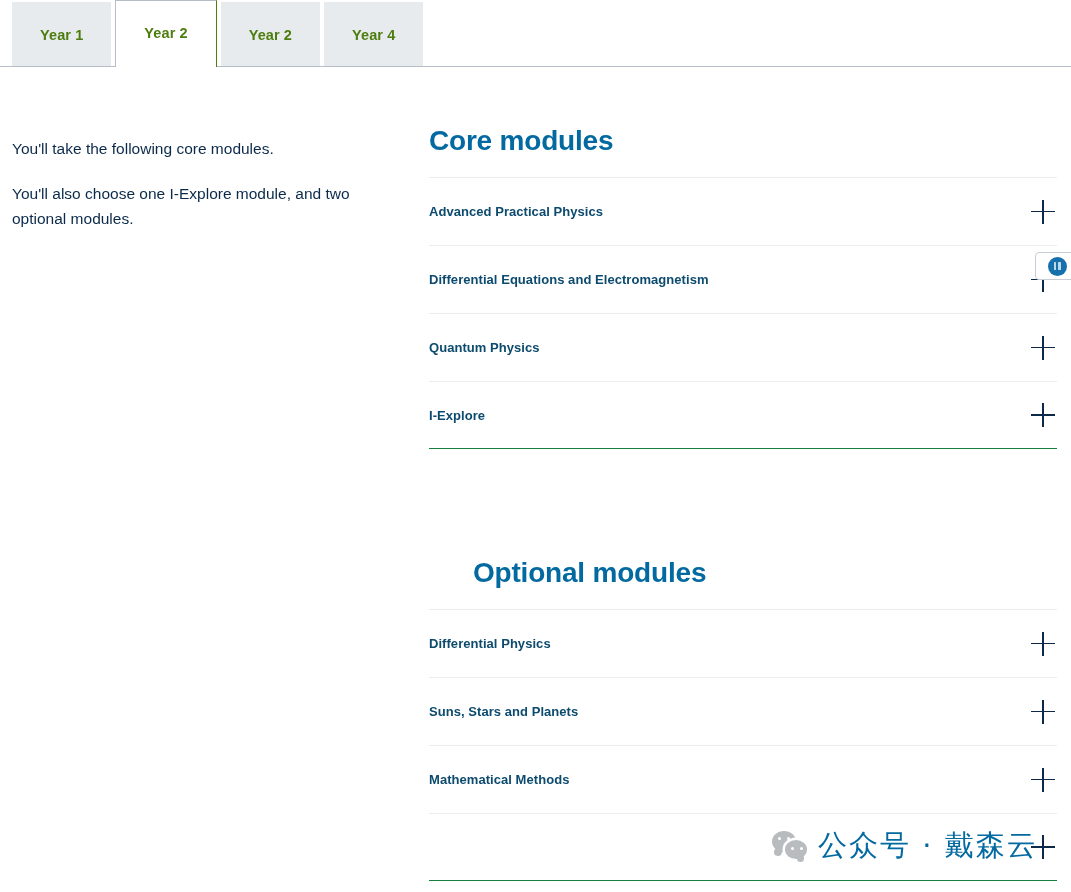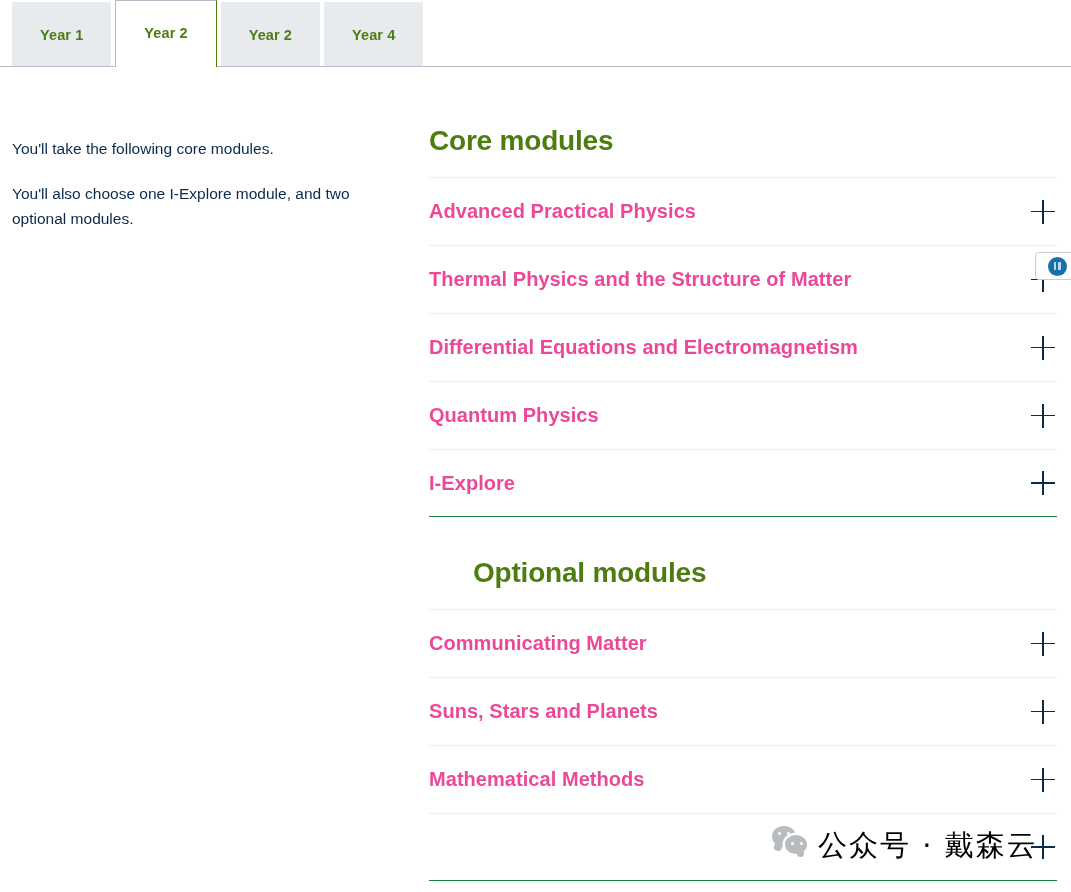--- a/index.html
+++ b/index.html
@@ -95,21 +95,21 @@
   .left-col p:last-child { margin-bottom: 0; }
 
   .right-col {
     position: absolute;
     left: 429px;
     top: 0;
     width: 628px;
   }
 
   .section-title {
-    color: #4d7c0f;
+    color: #0369a1;
     font-size: 28px;
     font-weight: bold;
     letter-spacing: -0.2px;
     margin: 0;
     padding: 0;
   }
   .section-core-title { position: absolute; left: 0; top: 58px; }
   .section-optional-title { position: absolute; left: 0; top: 490px; margin-left: 44px; }
 
   .accordion {
@@ -126,22 +126,22 @@
     border-top: 1px solid #eaecee;
     display: flex;
     align-items: center;
     cursor: pointer;
     box-sizing: border-box;
   }
   .acc-row:last-child {
     border-bottom: 1px solid #15803d;
   }
   .acc-label {
-    color: #ec4899;
-    font-size: 20px;
+    color: #0c4a6e;
+    font-size: 13px;
     font-weight: bold;
     letter-spacing: 0.05px;
     flex: 1;
   }
   .plus-icon {
     position: absolute;
     right: 2px;
     top: 50%;
     width: 24px;
     height: 24px;
@@ -196,23 +196,23 @@
     background: #bcd8ea;
     border-radius: 0.5px;
   }
 
   
   .watermark {
     position: absolute;
     left: 772px;
     top: 826px;
     display: flex;
-    align-items: flex-start;
+    align-items: center;
     gap: 10px;
-    color: #000000;
+    color: #0369a1;
     font-size: 29px;
     letter-spacing: 2px;
     z-index: 10;
     pointer-events: none;
     white-space: nowrap;
     font-family: "DejaVu Sans", sans-serif;
   }
   .wechat-icon {
     position: relative;
     width: 36px;
@@ -300,24 +300,20 @@
 
     <h2 class="section-title section-core-title">Core modules</h2>
 
     <div class="accordion accordion-core">
 
       <div class="acc-row">
         <span class="acc-label">Advanced Practical Physics</span>
         <span class="plus-icon"></span>
       </div>
 
-      <div class="acc-row">
-        <span class="acc-label">Thermal Physics and the Structure of Matter</span>
-        <span class="plus-icon"></span>
-      </div>
 
       <div class="acc-row">
         <span class="acc-label">Differential Equations and Electromagnetism</span>
         <span class="plus-icon"></span>
       </div>
 
       <div class="acc-row">
         <span class="acc-label">Quantum Physics</span>
         <span class="plus-icon"></span>
       </div>
@@ -327,21 +323,21 @@
         <span class="plus-icon"></span>
       </div>
 
     </div>
 
     <h2 class="section-title section-optional-title">Optional modules</h2>
 
     <div class="accordion accordion-optional">
 
       <div class="acc-row">
-        <span class="acc-label">Communicating Matter</span>
+        <span class="acc-label">Differential Physics</span>
         <span class="plus-icon"></span>
       </div>
 
       <div class="acc-row">
         <span class="acc-label">Suns, Stars and Planets</span>
         <span class="plus-icon"></span>
       </div>
 
       <div class="acc-row">
         <span class="acc-label">Mathematical Methods</span>

